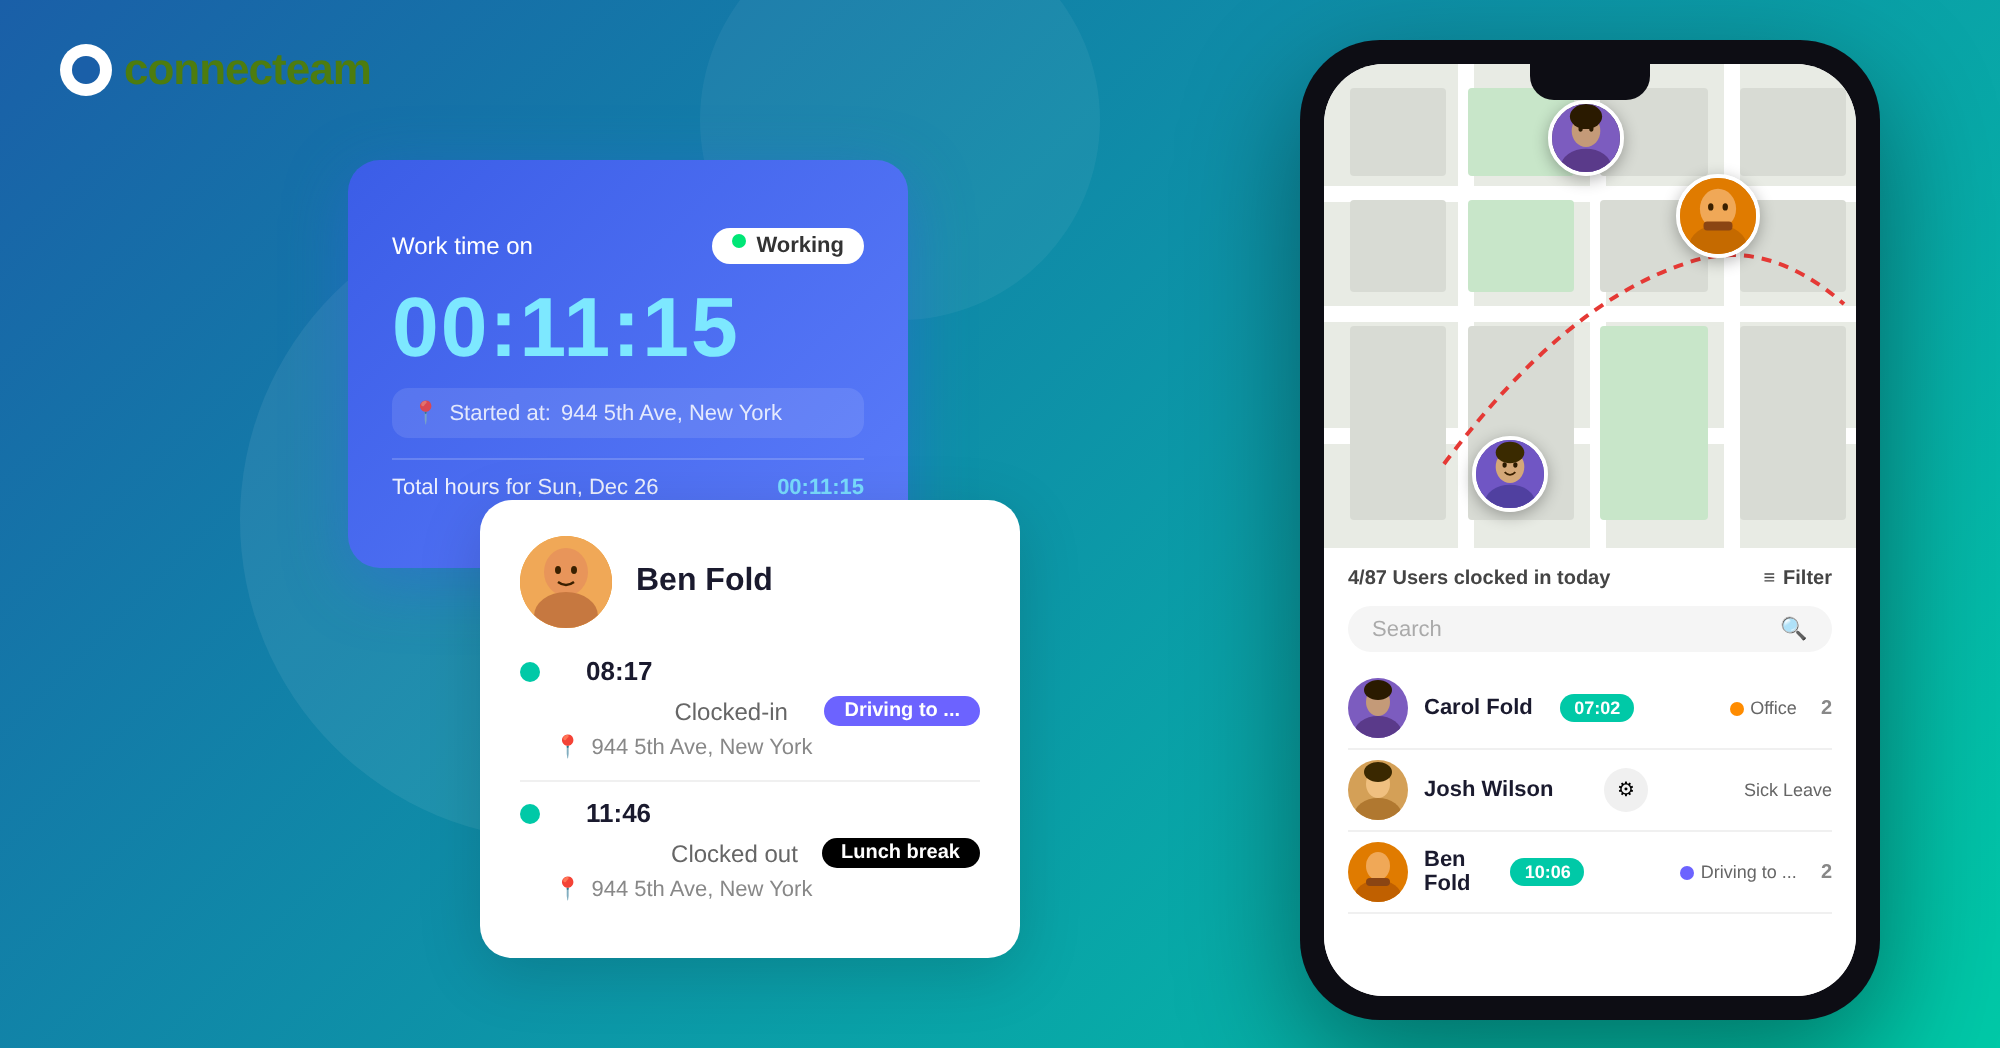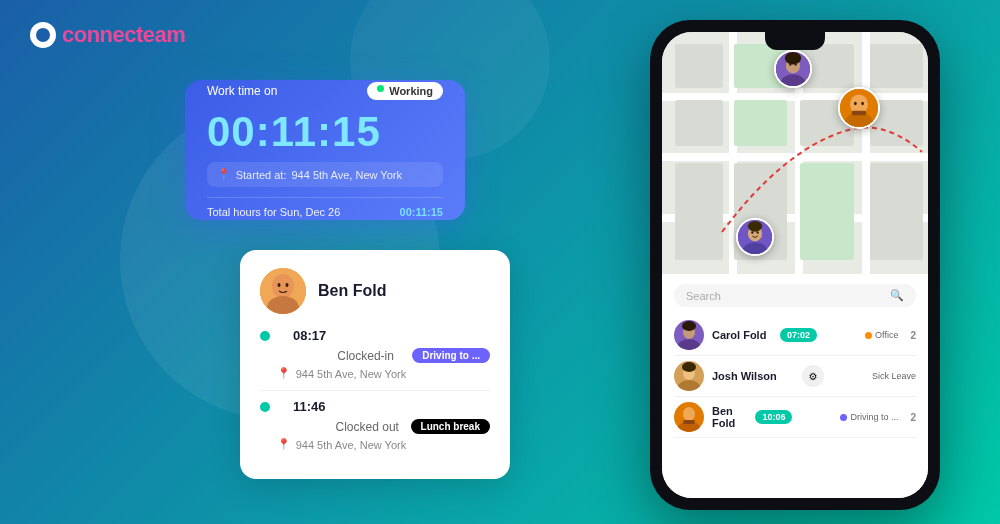--- a/index.html
+++ b/index.html
@@ -30,38 +30,38 @@
       background: rgba(255,255,255,0.05);
       top: -40px;
       left: 350px;
     }
 
     
     .logo {
       position: absolute;
       top: 22px;
       left: 30px;
-      color: #ec4899;
+      color: #4d7c0f;
       font-size: 22px;
       font-weight: 700;
       letter-spacing: -0.5px;
       display: flex;
       align-items: center;
       gap: 2px;
     }
 
     
     .work-time-card {
       position: absolute;
       top: 80px;
-      left: 185px;
+      left: 174px;
       width: 280px;
       background: linear-gradient(135deg, #3b5de7 0%, #5b7cfa 100%);
       border-radius: 16px;
-      padding: 2px 22px;
+      padding: 34px 22px;
       color: white;
       box-shadow: 0 8px 32px rgba(59,93,231,0.4);
     }
     .work-time-header {
       display: flex;
       align-items: center;
       justify-content: space-between;
       font-size: 12px;
       margin-bottom: 8px;
     }
@@ -561,20 +561,27 @@
             <ellipse cx="19" cy="35" rx="14" ry="10" fill="#5040a0"></ellipse>
             <ellipse cx="16" cy="14" rx="1.2" ry="1.5" fill="#2a1a00"></ellipse>
             <ellipse cx="22" cy="14" rx="1.2" ry="1.5" fill="#2a1a00"></ellipse>
             <path d="M16 18 Q19 21 22 18" stroke="#3a2000" stroke-width="1" fill="none"></path>
             <ellipse cx="19" cy="7" rx="8" ry="6" fill="#3a2a00"></ellipse>
           </svg>
         </div>
       </div>
 
       <div class="list-area">
+        <div class="list-header">
+          <span class="list-count">4/87 Users clocked in today</span>
+          <div class="filter-btn">
+            <span style="font-size:10px">≡</span>
+            <span>Filter</span>
+          </div>
+        </div>
         <div class="search-bar">
           <span class="search-text">Search</span>
           <span class="search-icon-sm">🔍</span>
         </div>
 
         <div class="user-row">
           <div class="user-avatar-sm">
             <svg viewBox="0 0 30 30">
               <rect width="30" height="30" fill="#7c5cbf"></rect>
               <ellipse cx="15" cy="12" rx="6" ry="7" fill="#c49a78"></ellipse>

